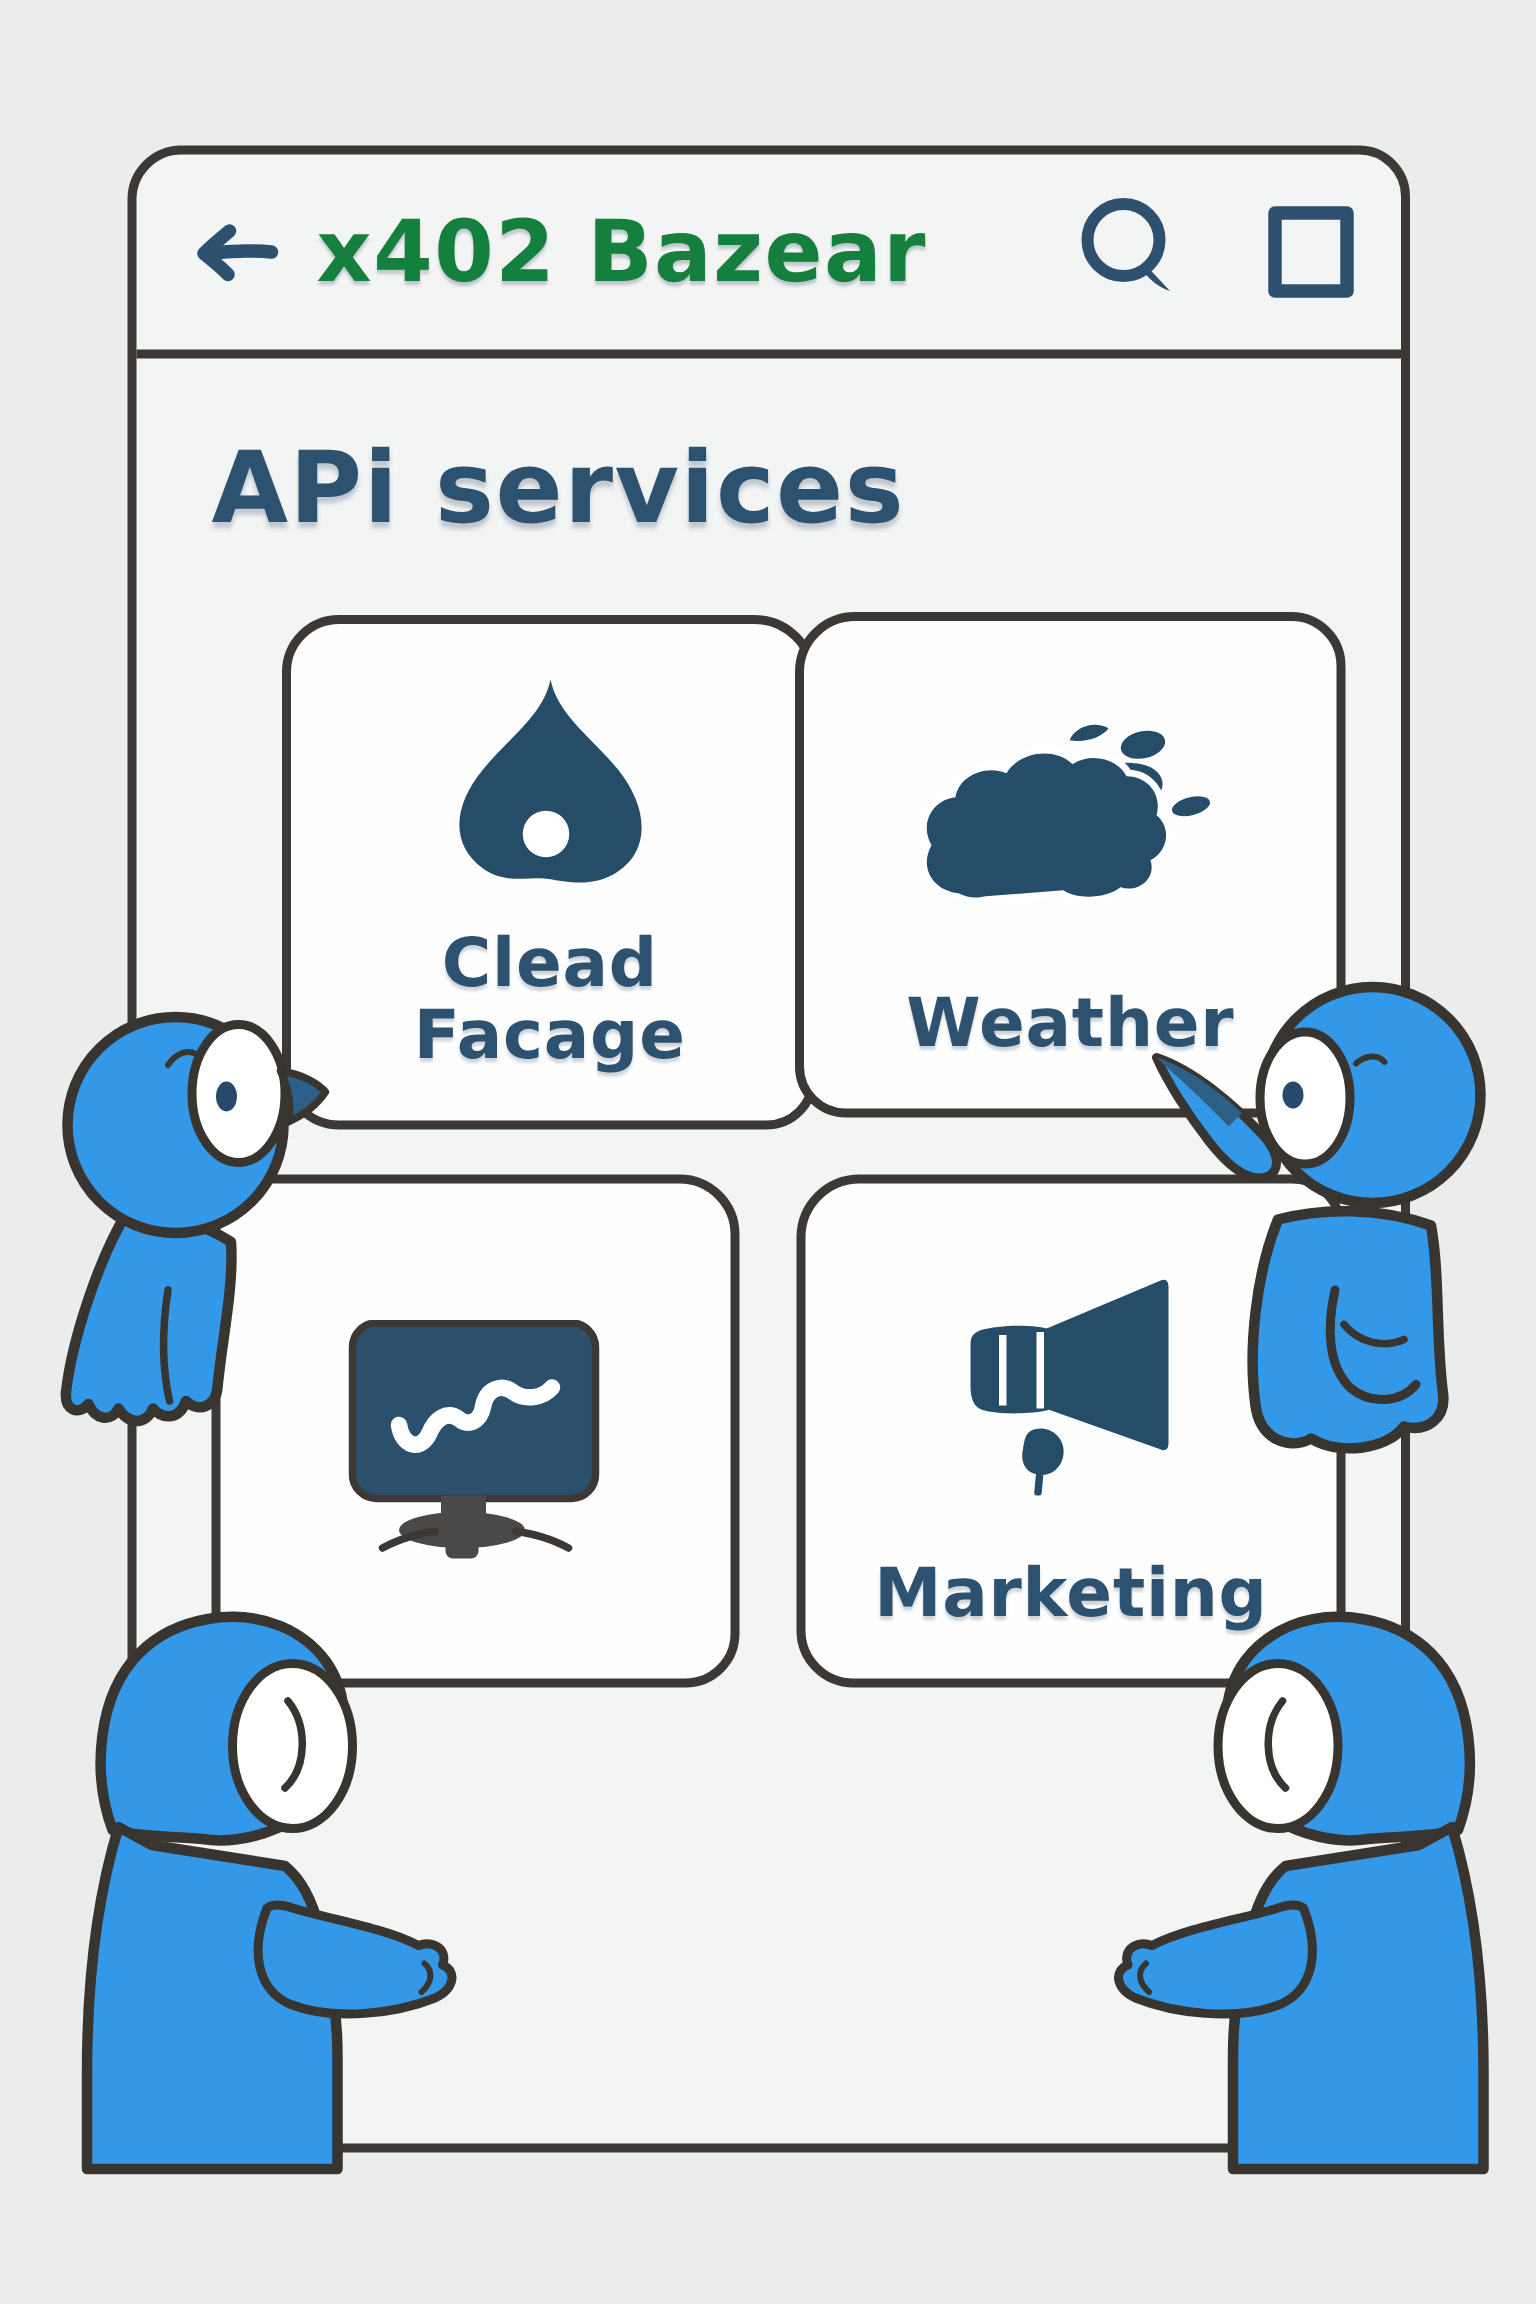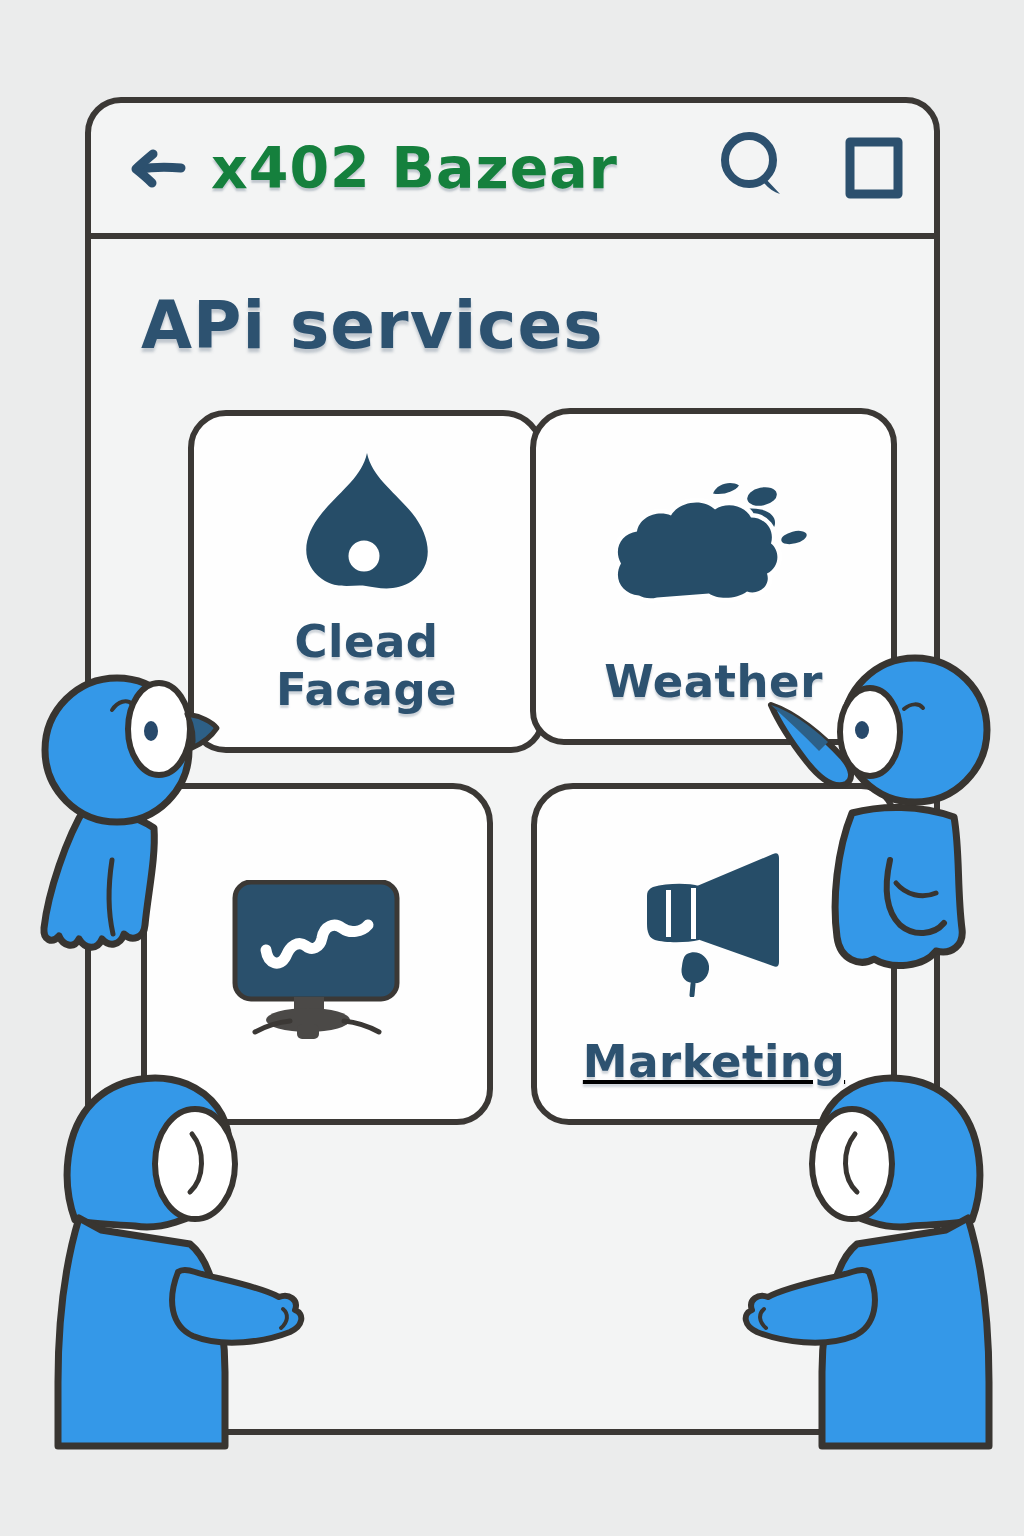--- a/index.html
+++ b/index.html
@@ -33,21 +33,21 @@
   }
   
   .card{
     position:absolute;box-sizing:border-box;background:#fefefe;
     border:6px solid #3b3835;display:flex;flex-direction:column;
     align-items:center;justify-content:flex-end;
   }
   #card-1{left:49px;top:307px;width:357px;height:343px;border-radius:38px 42px 34px 38px;margin-left:48px;}
   #card-2{left:439px;top:305px;width:367px;height:337px;border-radius:40px 36px 38px 34px;justify-content:center;}
   #card-3{left:50px;top:680px;width:352px;height:342px;border-radius:36px 40px 36px 40px;}
-  #card-4{left:440px;top:680px;width:366px;height:342px;border-radius:42px 36px 36px 38px;text-decoration:underline;}
+  #card-4{left:440px;top:680px;width:366px;height:342px;border-radius:42px 36px 36px 38px;}
   .icon-area{flex:1;display:flex;align-items:center;justify-content:center;width:100%;padding-top:14px;}
   .card-label{
     font-size:45px;font-weight:bold;color:#2d5270;text-align:center;
     line-height:1.08;letter-spacing:.5px;padding-bottom:32px;max-width:300px;
     text-shadow:0 3px 2px rgba(96,116,136,.3);
   }
   
   .character{position:absolute;z-index:6;}
   #bird-left{left:26px;top:638px;}
   #bird-right{left:752px;top:645px;}

